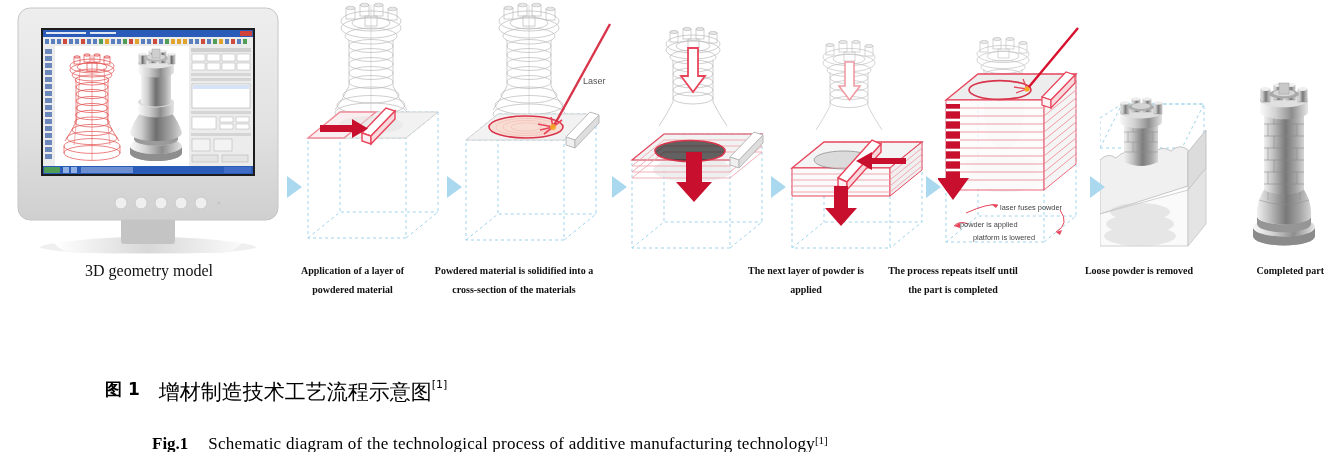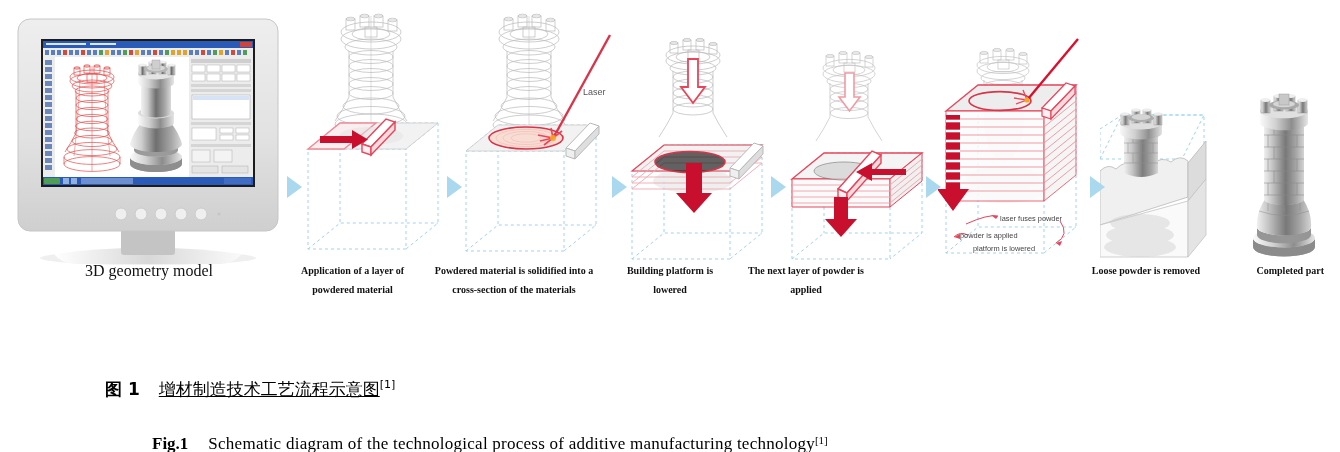--- a/index.html
+++ b/index.html
@@ -1,19 +1,19 @@
 <!DOCTYPE html>
 <html><head>
 <meta charset="utf-8">
 <style>
   html,body{margin:0;padding:0;background:#ffffff;}
   body{width:1340px;height:452px;font-family:"Liberation Serif",serif;color:#000;overflow:hidden;}
   #page{position:relative;width:1340px;height:452px;background:#fff;}
 
-  .panel{position:absolute;top:11px;height:258px;}
+  .panel{position:absolute;top:0;height:258px;}
   .fig{position:absolute;left:0;top:0;}
 
   
   .caption{position:absolute;text-align:center;font-family:"Liberation Serif",serif;
            font-weight:700;font-size:10px;line-height:18.5px;color:#111;}
   .caption.model{font-weight:400;font-size:16px;}
 
   
   .figcap{position:absolute;left:0;width:1340px;font-family:"Liberation Serif",serif;}
   .figcap .row{display:flex;align-items:flex-start;}
@@ -817,29 +817,29 @@
         <ellipse cx="56" cy="94" rx="15" ry="4.6" fill="#a9a9a9"></ellipse>
         <ellipse cx="56" cy="93" rx="11" ry="3.3" fill="#d6d6d6"></ellipse>
         <rect x="51" y="83" width="10" height="11" fill="#c8c8c8" stroke="#979797" stroke-width="0.45"></rect>
       </g>
     </svg>
   </div>
 
   <div class="caption model" style="left:20px;top:262px;width:258px;">3D geometry model</div>
   <div class="caption" style="left:280px;top:262px;width:145px;">Application of a layer of powdered material</div>
   <div class="caption" style="left:428px;top:262px;width:172px;">Powdered material is solidified into a cross-section of the materials</div>
-  <div class="caption" style="left:610px;top:262px;width:120px;">Building platform is lowered</div>
   <div class="caption" style="left:742px;top:262px;width:128px;text-align:center;">The next layer of powder is applied</div>
-  <div class="caption" style="left:1078px;top:262px;width:122px;text-align:right;">Loose powder is removed</div>
+  <div class="caption" style="left:884px;top:262px;width:138px;">The process repeats itself until the part is completed</div>
+  <div class="caption" style="left:1078px;top:262px;width:122px;">Loose powder is removed</div>
   <div class="caption" style="left:1212px;top:262px;width:112px;text-align:right;">Completed part</div>
 
   <div class="figcap" style="top:378px;">
     <div class="row" style="padding-left:105px;">
       <span class="lbl cjk" style="font-size:17px;">图 1</span>
-      <span class="cjk" style="font-size:17px;margin-left:19px;text-decoration:underline;">增材制造技术工艺流程示意图</span>
+      <span class="cjk" style="font-size:21px;margin-left:19px;">增材制造技术工艺流程示意图</span>
       <span class="sup cjk" style="font-size:11px;">[1]</span>
     </div>
   </div>
 
   <div class="figcap" style="top:434px;">
     <div class="row" style="padding-left:152px;">
       <span class="lbl" style="font-size:17px;">Fig.1</span>
       <span style="font-size:17px;margin-left:20px;letter-spacing:0.25px;">Schematic diagram of the technological process of additive manufacturing technology</span>
       <span class="sup" style="font-size:11px;">[1]</span>
     </div>

